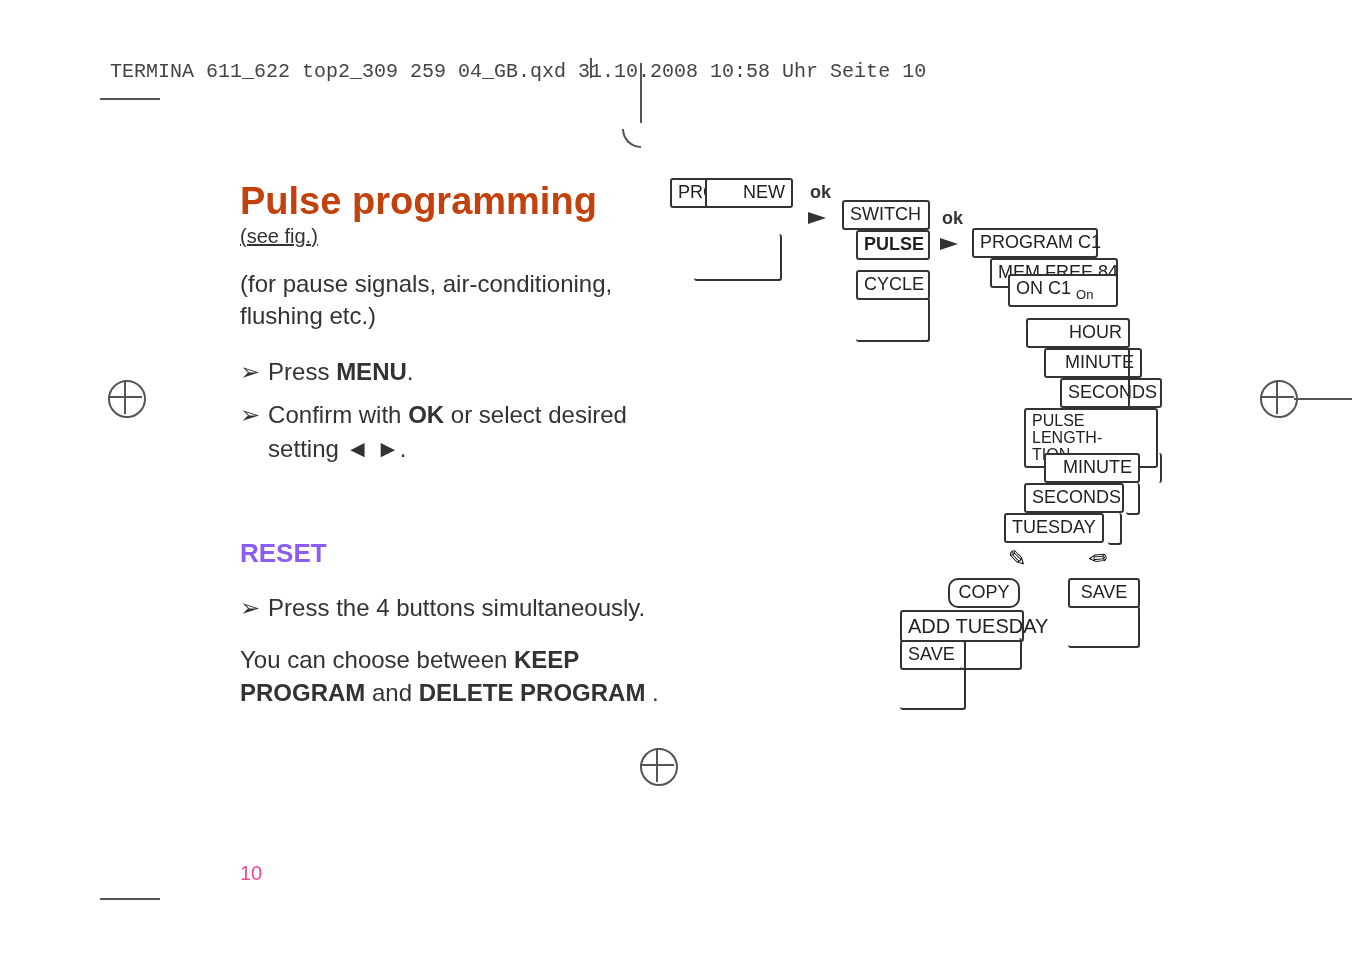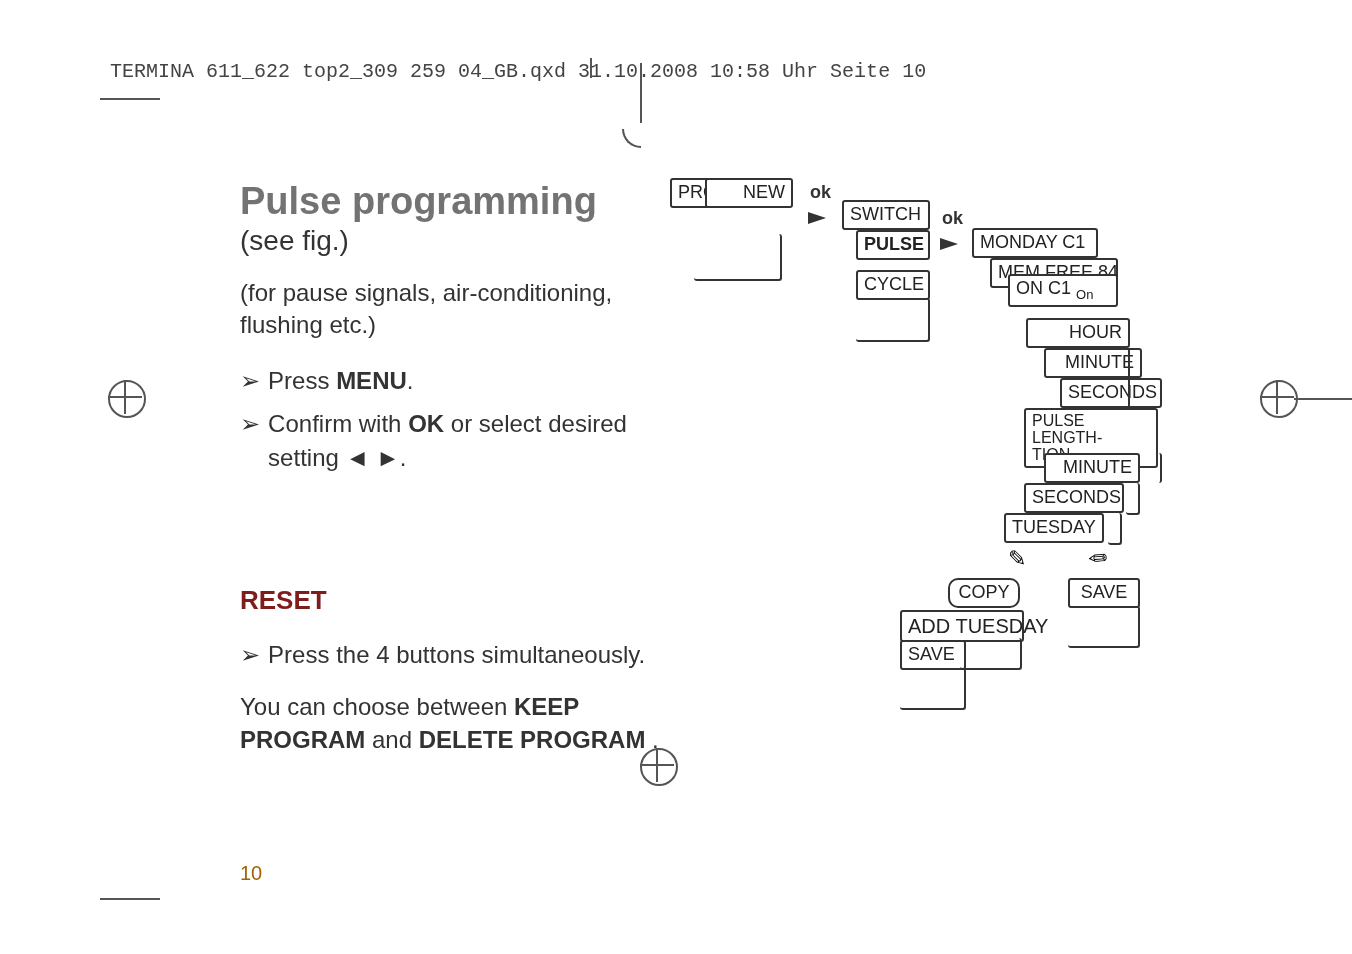--- a/index.html
+++ b/index.html
@@ -43,27 +43,28 @@
   }
   .content {
     position: absolute;
     top: 180px;
     left: 240px;
     width: 420px;
   }
   .title {
     font-size: 38px;
     font-weight: bold;
-    color: #737373;
+    color: #c2410c;
     margin: 0;
   }
   .subtitle {
-    font-size: 28px;
+    font-size: 20px;
     color: #333;
     margin-top: 2px;
+    text-decoration: underline;
   }
   .para {
     font-size: 24px;
     color: #333;
     margin-top: 20px;
     line-height: 1.35;
   }
   .list {
     margin-top: 22px;
   }
@@ -75,29 +76,29 @@
     display: flex;
   }
   .list-item .chev {
     margin-right: 8px;
     color: #333;
   }
   .bold { font-weight: bold; }
   .reset-h {
     font-size: 26px;
     font-weight: bold;
-    color: #7f1d1d;
-    margin-top: 110px;
+    color: #8b5cf6;
+    margin-top: 72px;
   }
   .pagenum {
     position: absolute;
     top: 862px;
     left: 240px;
     font-size: 20px;
-    color: #a16207;
+    color: #ec4899;
   }
   
   .diagram {
     position: absolute;
     top: 178px;
     left: 670px;
     width: 560px;
     height: 680px;
   }
   .box {
@@ -222,21 +223,21 @@
   <div class="arrow-r" style="top:34px; left:138px;"></div>
 
   <div class="box" style="top:22px; left:172px; width:72px;">SWITCH</div>
   <div class="box bold right" style="top:52px; left:186px; width:58px; font-weight:bold;">PULSE</div>
   <div class="box" style="top:92px; left:186px; width:58px; text-align:center;">CYCLE</div>
   <div class="cascade-border" style="top:120px; left:186px; width:72px; height:42px;"></div>
 
   <div class="label" style="top:30px; left:272px;">ok</div>
   <div class="arrow-r" style="top:60px; left:270px;"></div>
 
-  <div class="box" style="top:50px; left:302px; width:110px;">MONDAY C1</div>
+  <div class="box" style="top:50px; left:302px; width:110px;">PROGRAM C1</div>
   <div class="box" style="top:80px; left:320px; width:112px;">MEM FREE 84</div>
   <div class="box" style="top:96px; left:338px; width:94px;">
     <span>ON C1 </span><span class="sub">On</span>
   </div>
   <div class="box right" style="top:140px; left:356px; width:88px;">HOUR</div>
   <div class="box right" style="top:170px; left:374px; width:82px;">MINUTE</div>
   <div class="box right" style="top:200px; left:390px; width:86px;">SECONDS</div>
   <div class="box" style="top:230px; left:354px; width:118px; white-space:pre-line; line-height:1.05; font-size:16px;">PULSE LENGTH-
 TION</div>
   <div class="box right" style="top:275px; left:374px; width:80px;">MINUTE</div>

